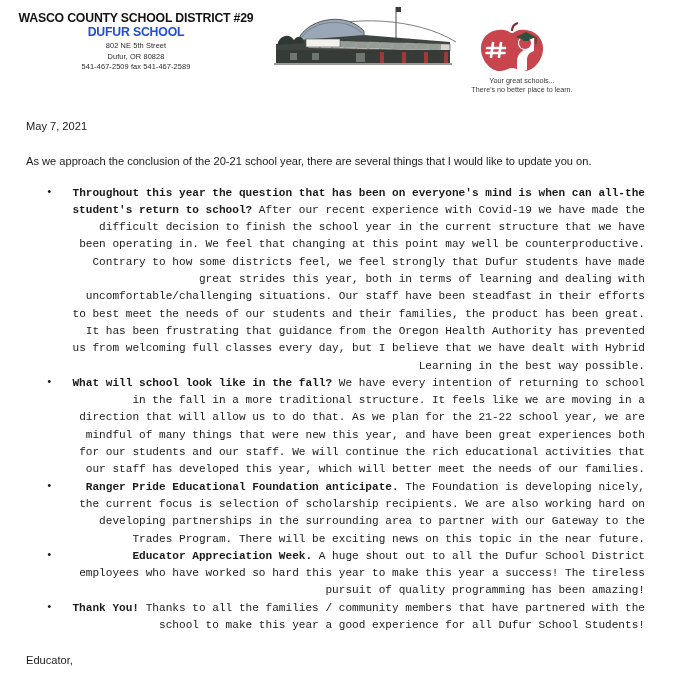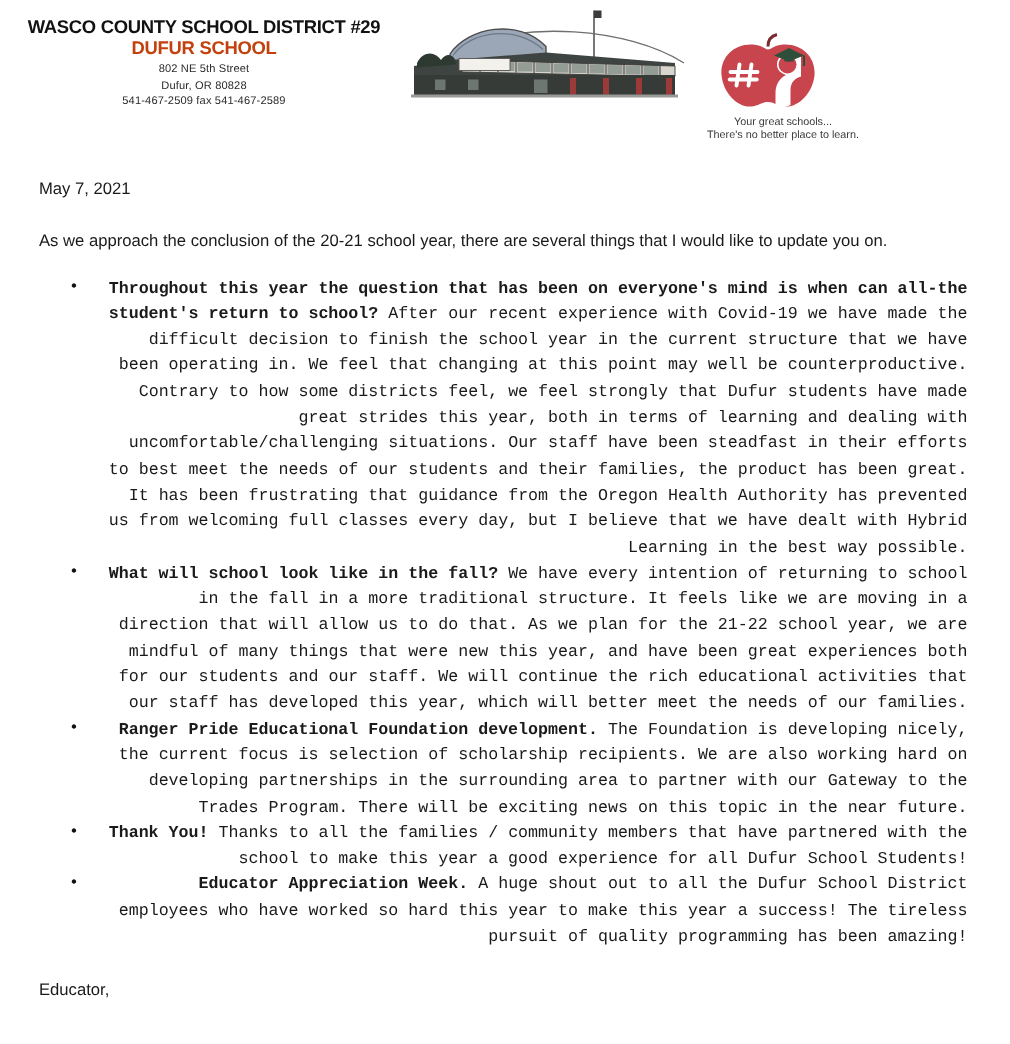--- a/index.html
+++ b/index.html
@@ -35,21 +35,21 @@
     letter-spacing: -0.2px;
     line-height: 14px;
     color: #121212;
     white-space: nowrap;
   }
   .lh-school {
     font-weight: bold;
     font-size: 12.3px;
     letter-spacing: -0.2px;
     line-height: 15px;
-    color: #c2410c;
+    color: #1d4ed8;
   }
   .lh-addr {
     font-size: 7.4px;
     line-height: 9.6px;
     color: #2a2a2a;
     letter-spacing: 0.1px;
     margin-top: 1px;
   }
 
   
@@ -245,26 +245,26 @@
   <div class="intro">As we approach the conclusion of the 20-21 school year, there are several things that I would like to update you on.</div>
 
   <ul class="points">
     <li>
       <b>Throughout this year the question that has been on everyone's mind is when can all-the student's return to school?</b><span> After our recent experience with Covid-19 we have made the difficult decision to finish the school year in the current structure that we have been operating in. We feel that changing at this point may well be counterproductive. Contrary to how some districts feel, we feel strongly that Dufur students have made great strides this year, both in terms of learning and dealing with uncomfortable/challenging situations. Our staff have been steadfast in their efforts to best meet the needs of our students and their families, the product has been great. It has been frustrating that guidance from the Oregon Health Authority has prevented us from welcoming full classes every day, but I believe that we have dealt with Hybrid Learning in the best way possible.</span>
     </li>
     <li>
       <b>What will school look like in the fall?</b><span>  We have every intention of returning to school in the fall in a more traditional structure. It feels like we are moving in a direction that will allow us to do that. As we plan for the 21-22 school year, we are mindful of many things that were new this year, and have been great experiences both for our students and our staff. We will continue the rich educational activities that our staff has developed this year, which will better meet the needs of our families.</span>
     </li>
     <li>
-      <b>Ranger Pride Educational Foundation development.</b><span> The Foundation is developing nicely, the current focus is selection of scholarship recipients. We are also working hard on developing partnerships in the surrounding area to partner with our Gateway to the Trades Program. There will be exciting news on this topic in the near future.</span>
+      <b>Ranger Pride Educational Foundation anticipate.</b><span> The Foundation is developing nicely, the current focus is selection of scholarship recipients. We are also working hard on developing partnerships in the surrounding area to partner with our Gateway to the Trades Program. There will be exciting news on this topic in the near future.</span>
+    </li>
+    <li>
+      <b>Educator Appreciation Week.</b><span> A huge shout out to all the Dufur School District employees who have worked so hard this year to make this year a success! The tireless pursuit of quality programming has been amazing!</span>
     </li>
     <li>
       <b>Thank You!</b><span> Thanks to all the families / community members that have partnered with the school to make this year a good experience for all Dufur School Students!</span>
-    </li>
-    <li>
-      <b>Educator Appreciation Week.</b><span> A huge shout out to all the Dufur School District employees who have worked so hard this year to make this year a success! The tireless pursuit of quality programming has been amazing!</span>
     </li>
   </ul>
 
   <div class="closing">Educator,</div>
 
   <div class="signer">Jack Henderson, Superintendent</div>
 </div>
 
 </body></html>

